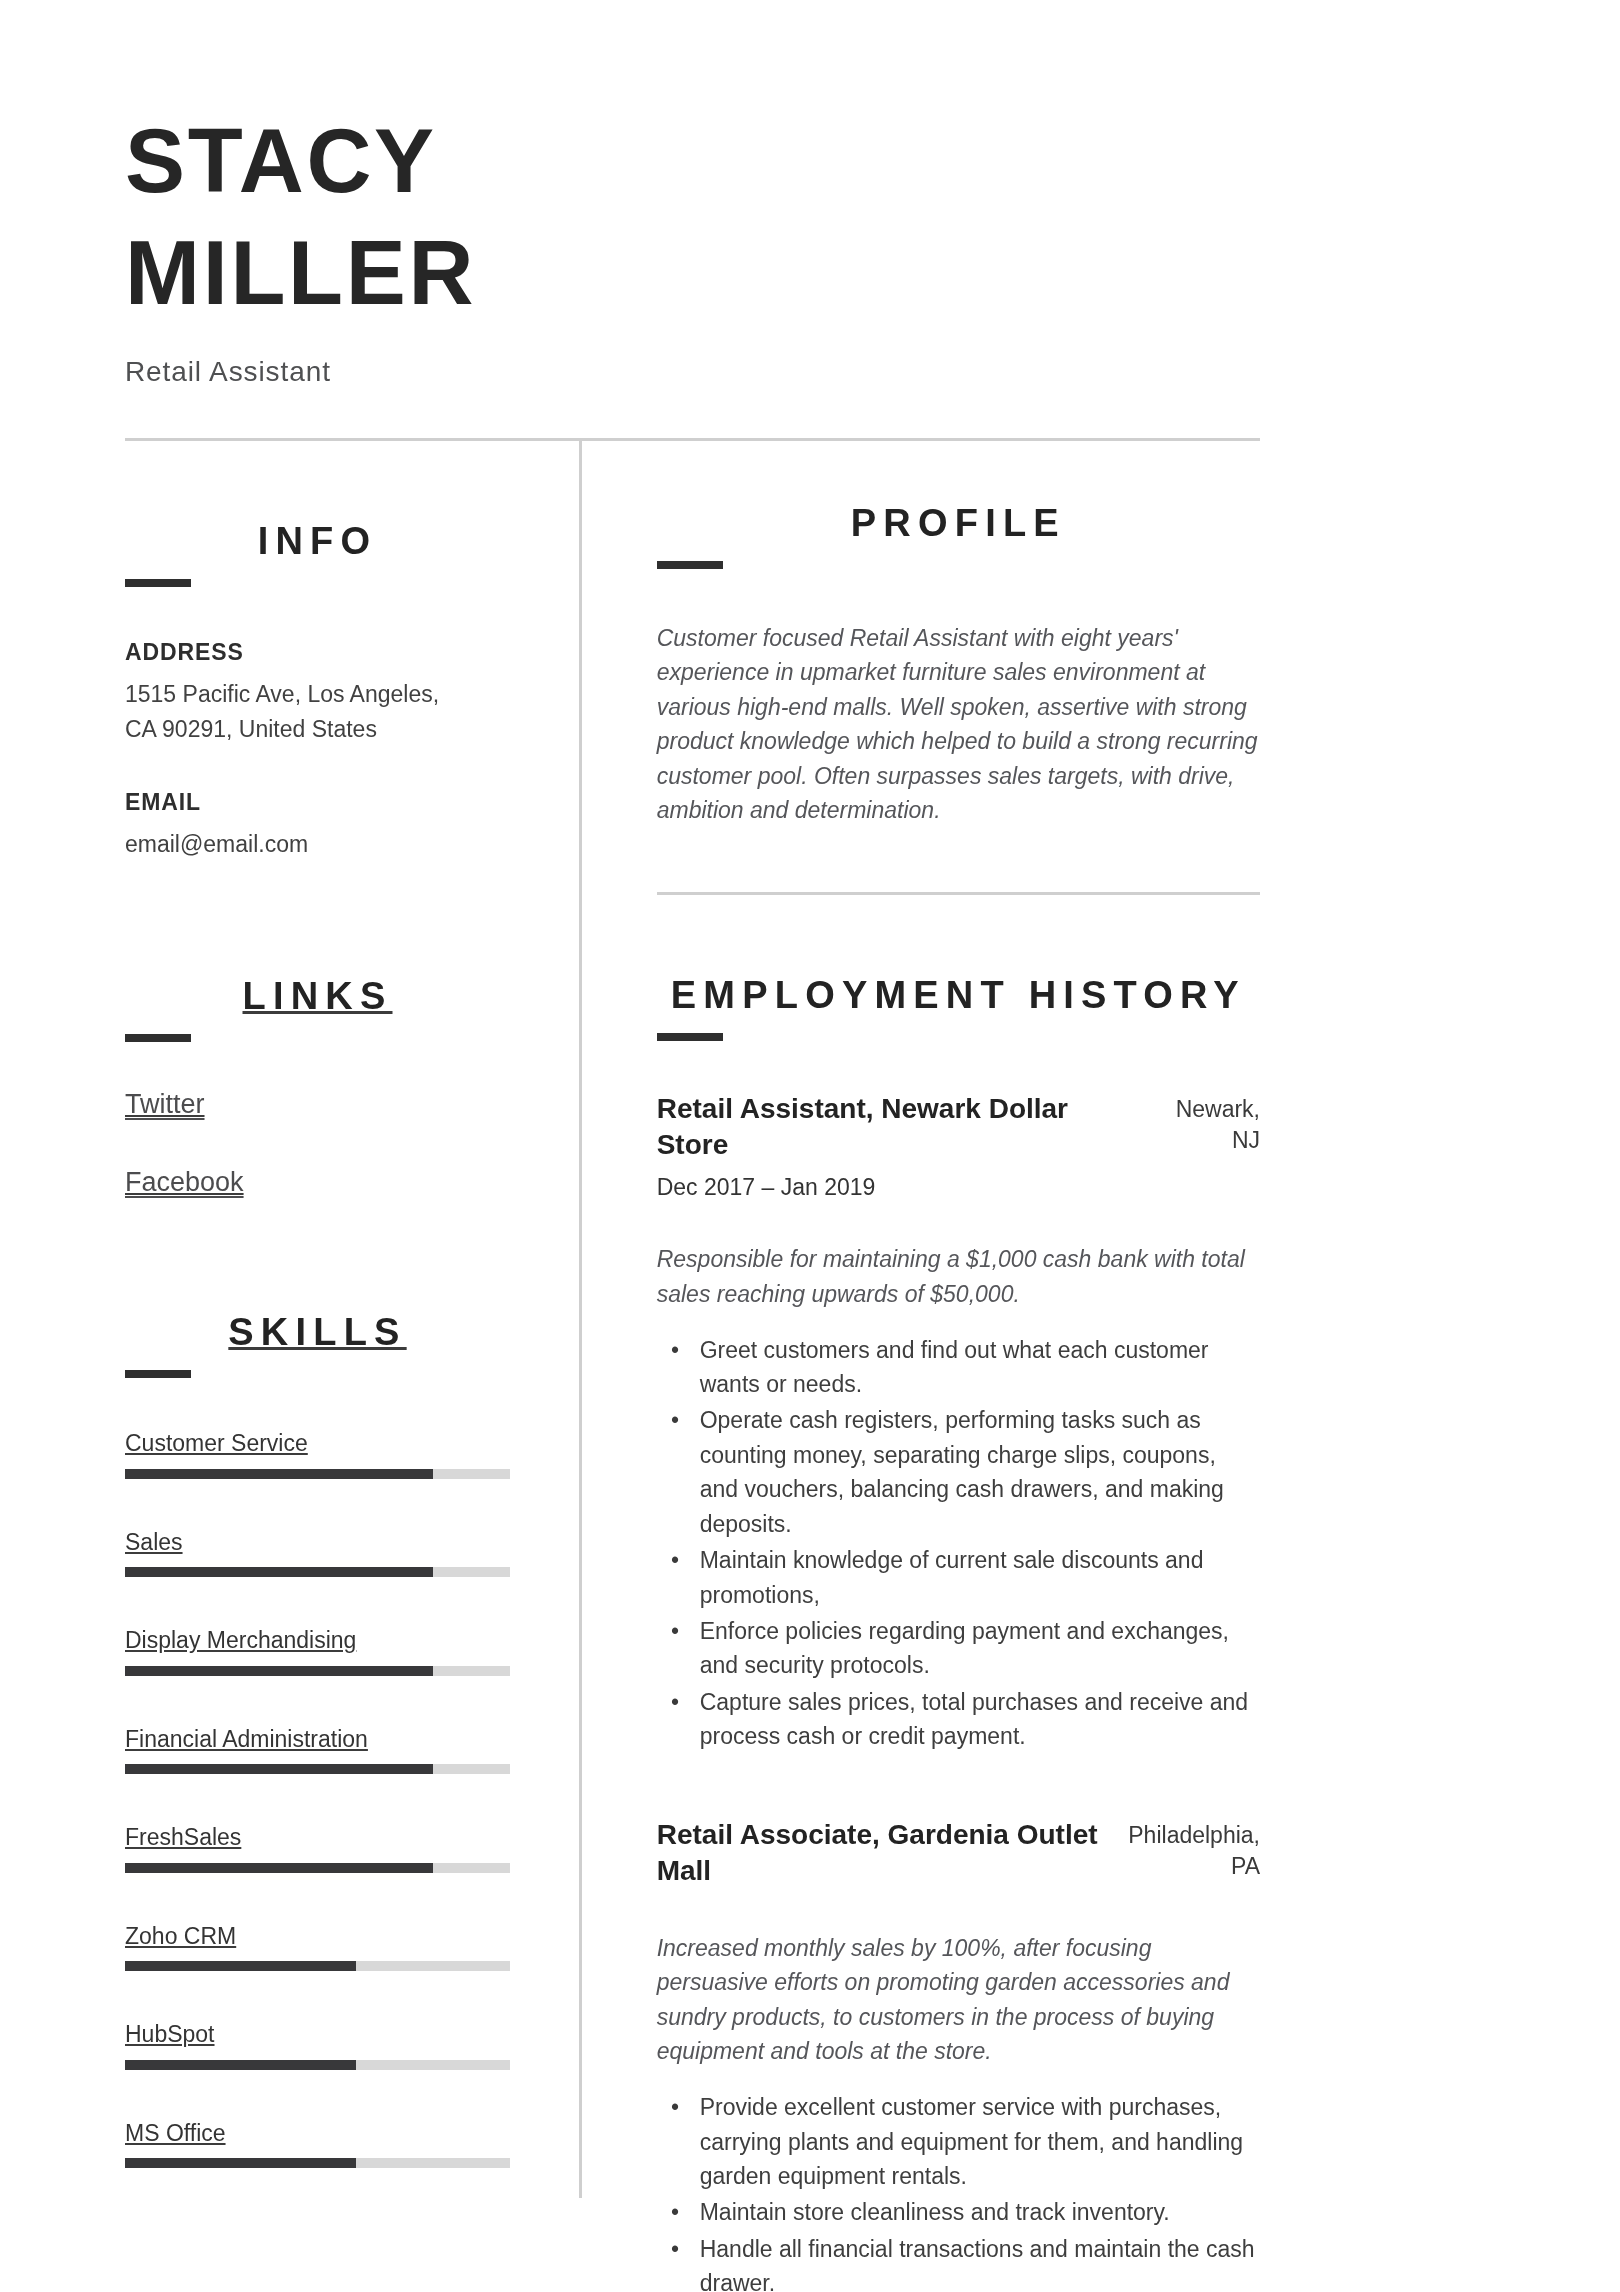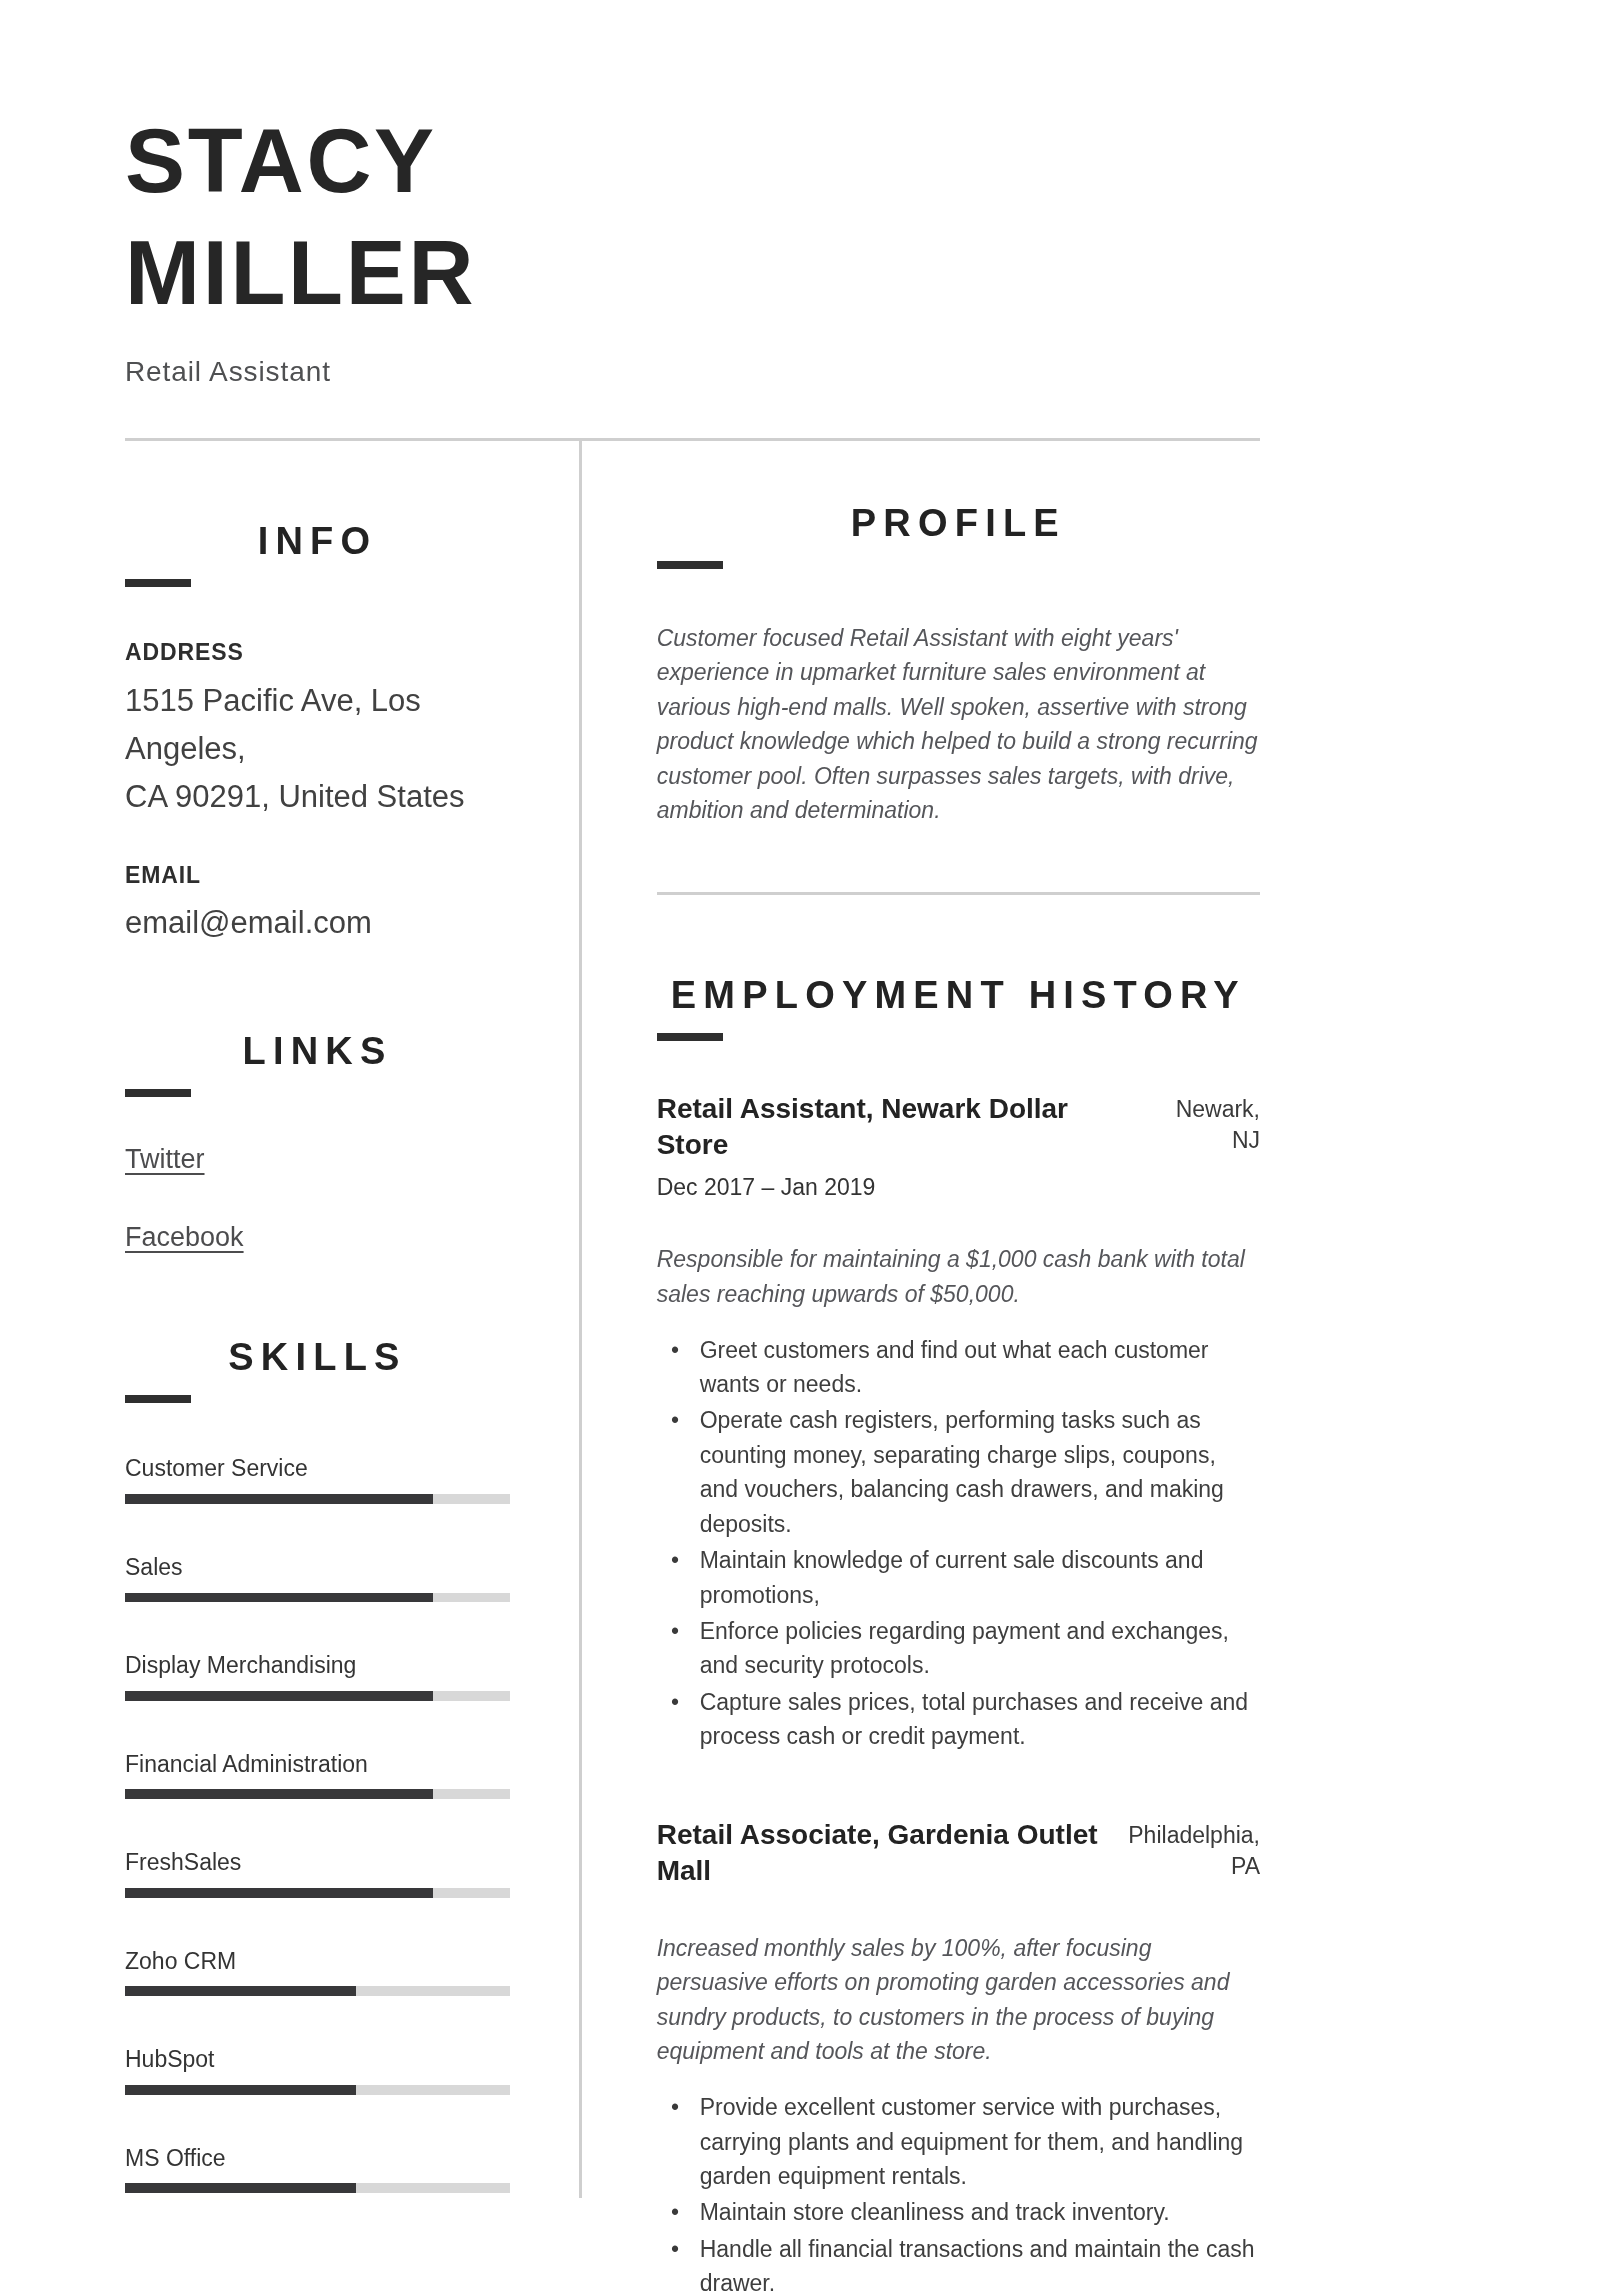--- a/index.html
+++ b/index.html
@@ -59,25 +59,25 @@
   }
 
   
   .field-label {
     font-size: 23px;
     font-weight: 700;
     letter-spacing: 0.9px;
     color: #2e2e2e;
   }
   .first-label { margin-top: 52px; }
-  .field-value { margin-top: 10.7px; font-size: 31px; line-height: 1.55; color: #414141; }
+  .field-value { margin-top: 10.7px; font-size: 23px; line-height: 1.55; color: #414141; }
   .email-label { margin-top: 41px; }
 
   
-  .section-gap { margin-top: 83px; }
+  .section-gap { margin-top: 113px; text-decoration: underline; }
   .link-item {
     display: inline-block;
     margin-top: 47px;
     font-size: 27px;
     color: #4c4c4e;
     text-decoration: underline;
     text-underline-offset: 4.5px;
     cursor: pointer;
   }
   .links-list { display: flex; flex-direction: column; align-items: flex-start; }

